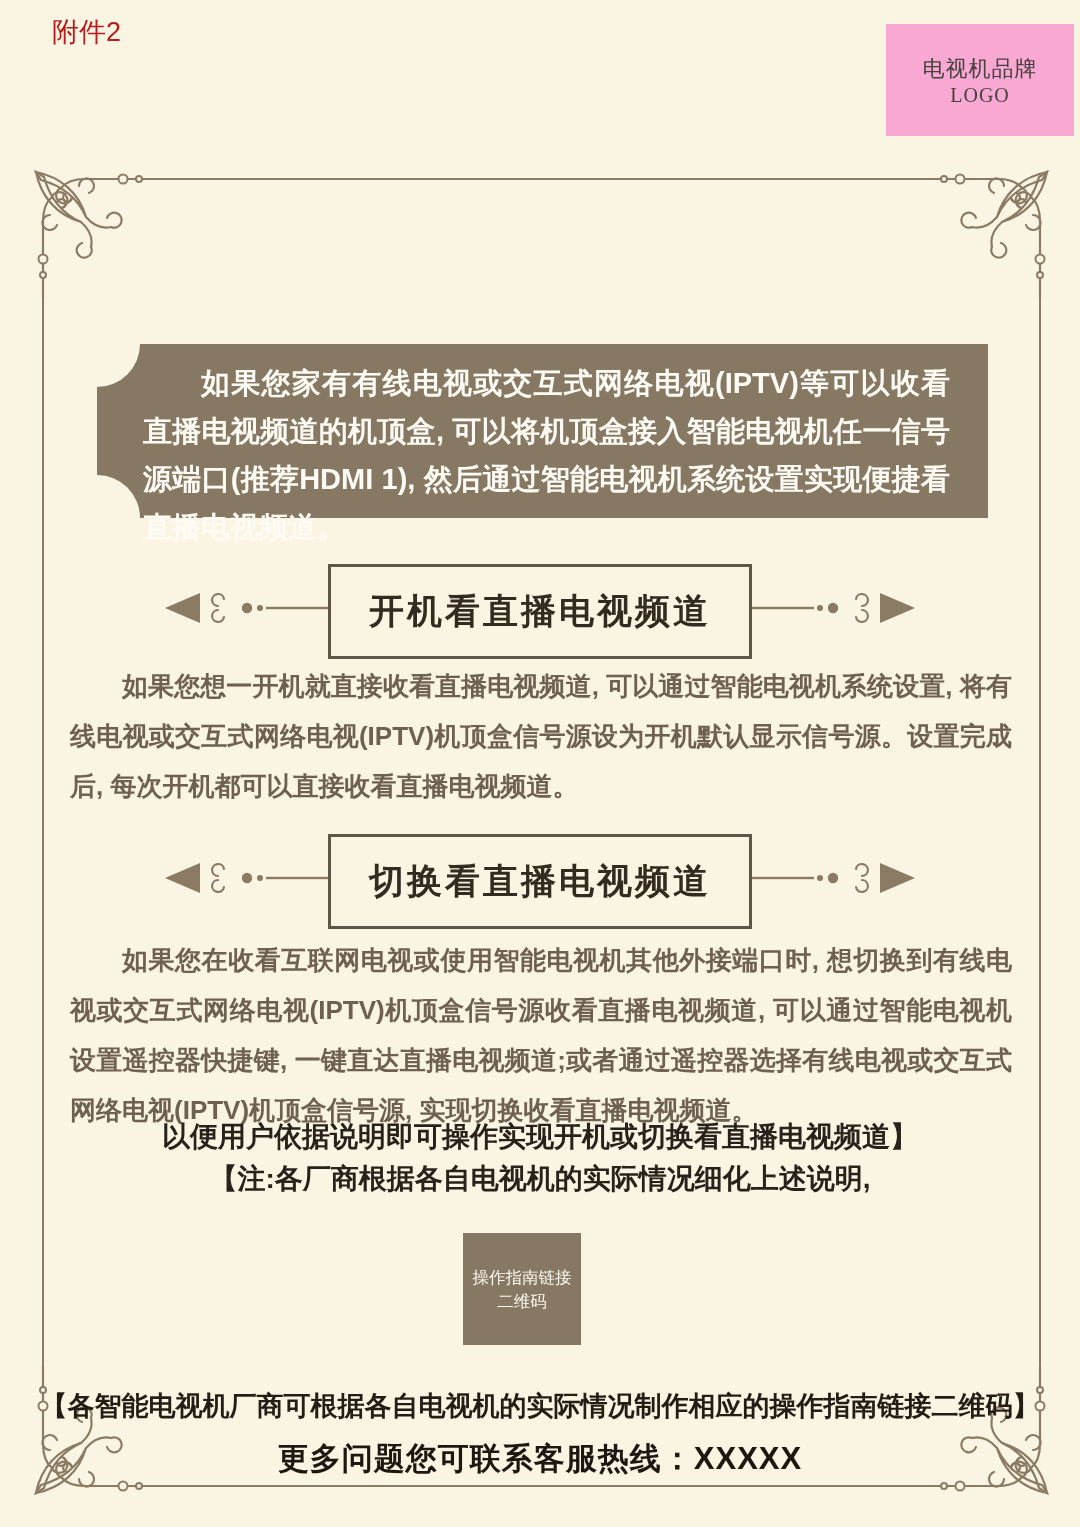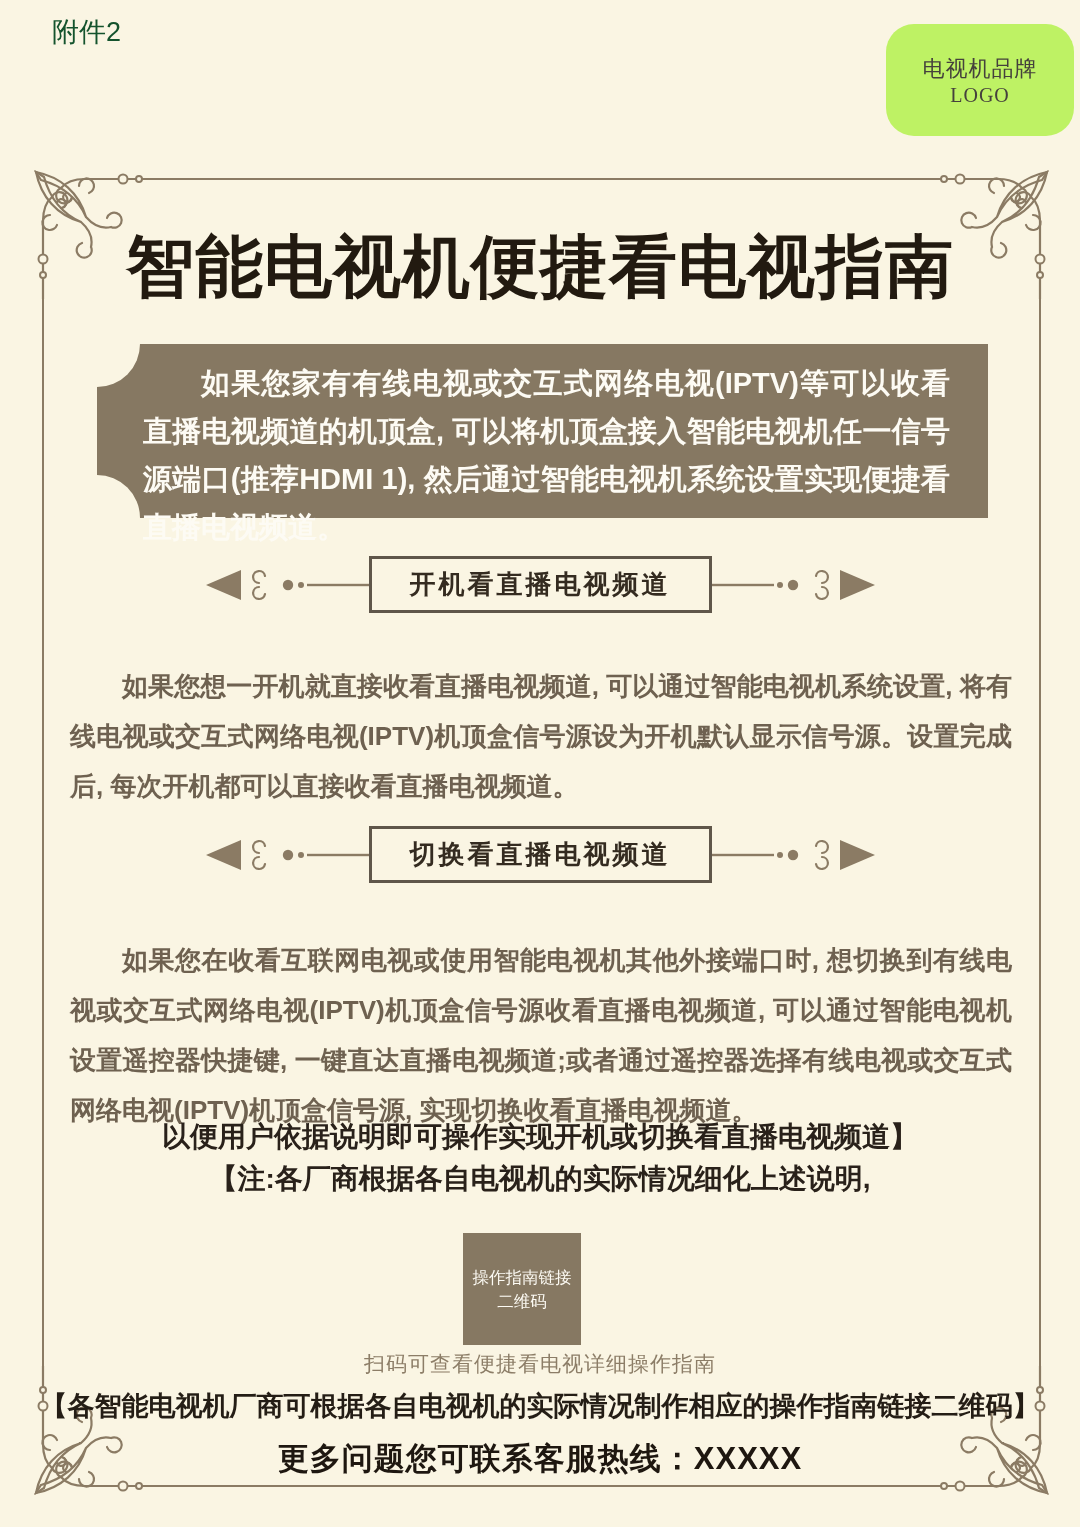--- a/index.html
+++ b/index.html
@@ -15,26 +15,26 @@
   html,body{background:#e8e8e8;}
   .page{
     position:relative;
     width:1080px;height:1527px;
     background:var(--cream);
     font-family:"Liberation Sans","DejaVu Sans",sans-serif;
     overflow:hidden;
     margin:0 auto;
   }
   
-  .attachment{position:absolute;left:52px;top:14px;font-size:27px;color:#14532d;font-weight:500;}
+  .attachment{position:absolute;left:52px;top:14px;font-size:27px;color:#b91c1c;font-weight:500;}
   .doc-title{position:absolute;left:50px;top:50px;font-size:39px;font-weight:900;color:#17120c;letter-spacing:1px;}
   .logo-box{
     position:absolute;left:886px;top:24px;width:188px;height:112px;
-    background:#bef264;display:flex;flex-direction:column;align-items:center;justify-content:center;
-    font-family:"Liberation Serif","DejaVu Serif",serif;color:#45413c;border-radius:28px;
+    background:#f9a8d4;display:flex;flex-direction:column;align-items:center;justify-content:center;
+    font-family:"Liberation Serif","DejaVu Serif",serif;color:#45413c;
   }
   .logo-line1{font-size:22px;letter-spacing:1px;}
   .logo-line2{font-size:20px;margin-top:0;letter-spacing:1px;}
   
   .frame{
     position:absolute;left:42px;top:178px;width:999px;height:1309px;
     border:2px solid var(--brown);
   }
   .corner{position:absolute;width:140px;height:140px;background:var(--cream);}
   .corner.tl{left:23px;top:159px;}
@@ -64,23 +64,24 @@
   .intro-box::after{bottom:-43px;}
   
   .section-header{
     position:absolute;left:0;width:100%;
     display:flex;align-items:center;justify-content:center;
   }
   .sh1{top:556px;}
   .sh2{top:826px;}
   .heading-box{
     border:3px solid var(--border-dark);
-    padding:8px 38px;
-    font-size:26px;font-weight:800;color:#342b20;letter-spacing:3px;
+    padding:21px 38px;
+    font-size:35px;font-weight:800;color:#342b20;letter-spacing:3px;
     white-space:nowrap;
+    margin-top:8px;
   }
   .orn{width:165px;height:44px;flex:0 0 auto;}
   .orn.right{transform:scaleX(-1);}
   
   .para{
     position:absolute;left:70px;width:942px;
     font-size:26px;font-weight:700;color:var(--body-brown);
     line-height:50px;text-indent:2em;text-align:justify;margin-top:17px;
   }
   .p1{top:644px;}
@@ -168,21 +169,20 @@
   <svg class="corner tr">
       <use href="#sym-corner"></use>
     </svg>
   <svg class="corner bl">
       <use href="#sym-corner"></use>
     </svg>
   <svg class="corner br">
       <use href="#sym-corner"></use>
     </svg>
 
-  <div class="main-title">智能电视机便捷看电视指南</div>
 
   <div class="intro-box">如果您家有有线电视或交互式网络电视(IPTV)等可以收看直播电视频道的机顶盒, 可以将机顶盒接入智能电视机任一信号源端口(推荐HDMI 1), 然后通过智能电视机系统设置实现便捷看直播电视频道。</div>
 
   <div class="section-header sh1">
     <svg class="orn left">
         <use href="#sym-orn"></use>
       </svg>
     <div class="heading-box">开机看直播电视频道</div>
     <svg class="orn right">
         <use href="#sym-orn"></use>
@@ -203,18 +203,17 @@
 
   <div class="note">
     <div>以便用户依据说明即可操作实现开机或切换看直播电视频道】</div>
     <div>【注:各厂商根据各自电视机的实际情况细化上述说明,</div>
   </div>
 
   <div class="qr-box">
     <div>操作指南链接</div>
     <div>二维码</div>
   </div>
-  <div class="qr-caption">扫码可查看便捷看电视详细操作指南</div>
 
   <div class="bracket-note">【各智能电视机厂商可根据各自电视机的实际情况制作相应的操作指南链接二维码】</div>
   <div class="hotline">更多问题您可联系客服热线：XXXXX</div>
 
 </div>
 
 </body></html>

